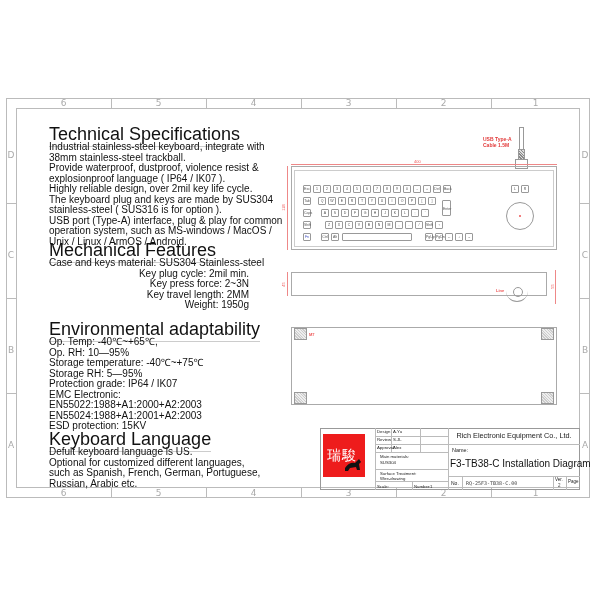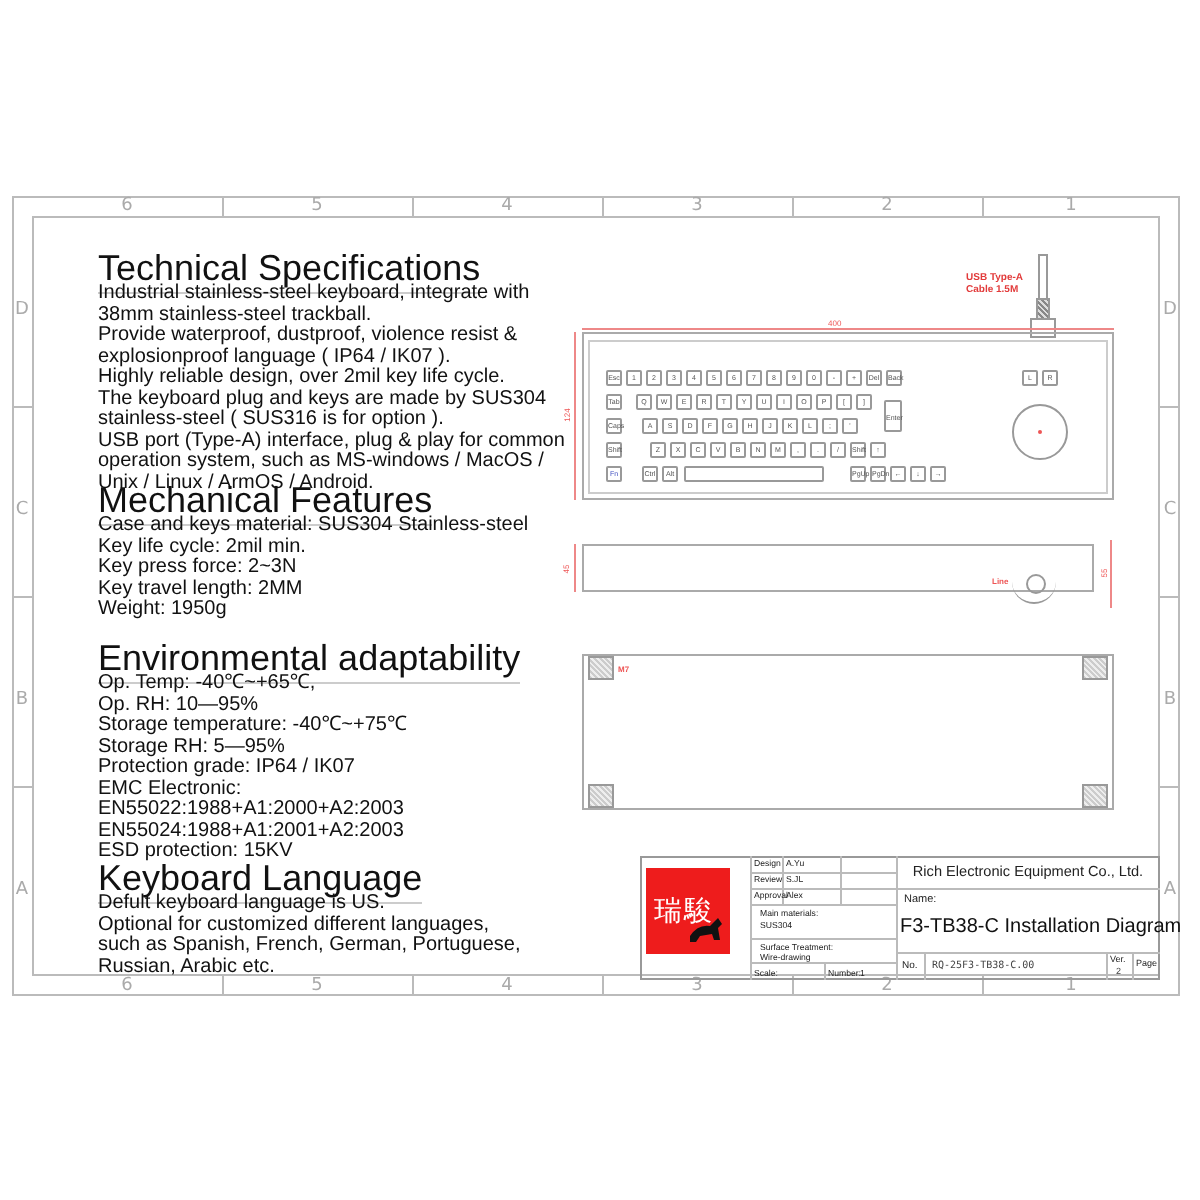--- a/index.html
+++ b/index.html
@@ -83,23 +83,23 @@
   <div>explosionproof language ( IP64 / IK07 ).</div>
   <div>Highly reliable design, over 2mil key life cycle.</div>
   <div>The keyboard plug and keys are made by SUS304</div>
   <div>stainless-steel ( SUS316 is for option ).</div>
   <div>USB port (Type-A) interface, plug &amp; play for common</div>
   <div>operation system, such as MS-windows / MacOS /</div>
   <div>Unix / Linux / ArmOS / Android.</div>
 </div>
 
 <div class="sec-title" style="top:240px;">Mechanical Features</div>
-<div class="sec-body" style="top:258px;">
+<div class="sec-body" style="top:258px;text-align:right;">
   <div>Case and keys material: SUS304 Stainless-steel</div>
-  <div>Key life cycle: 2mil min.</div>
+  <div>Key plug cycle: 2mil min.</div>
   <div>Key press force: 2~3N</div>
   <div>Key travel length: 2MM</div>
   <div>Weight: 1950g</div>
 </div>
 
 <div class="sec-title" style="top:319px;">Environmental adaptability</div>
 <div class="sec-body" style="top:337px;">
   <div>Op. Temp: -40℃~+65℃,</div>
   <div>Op. RH: 10—95%</div>
   <div>Storage temperature: -40℃~+75℃</div>

